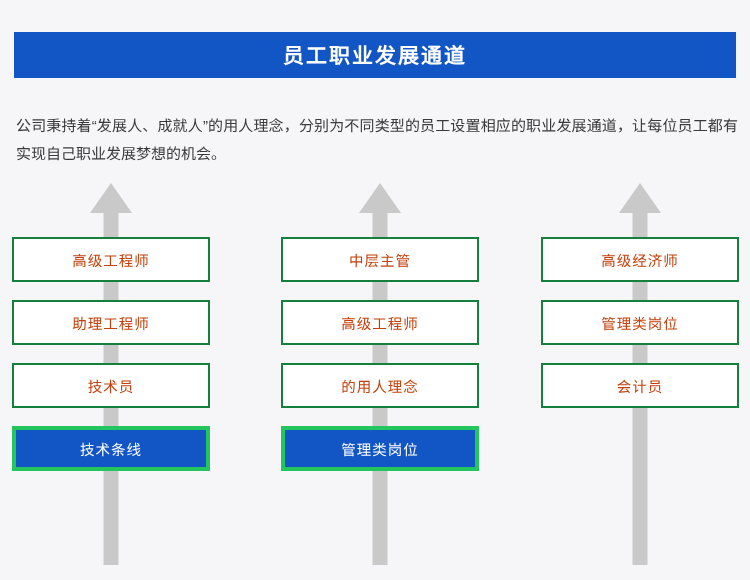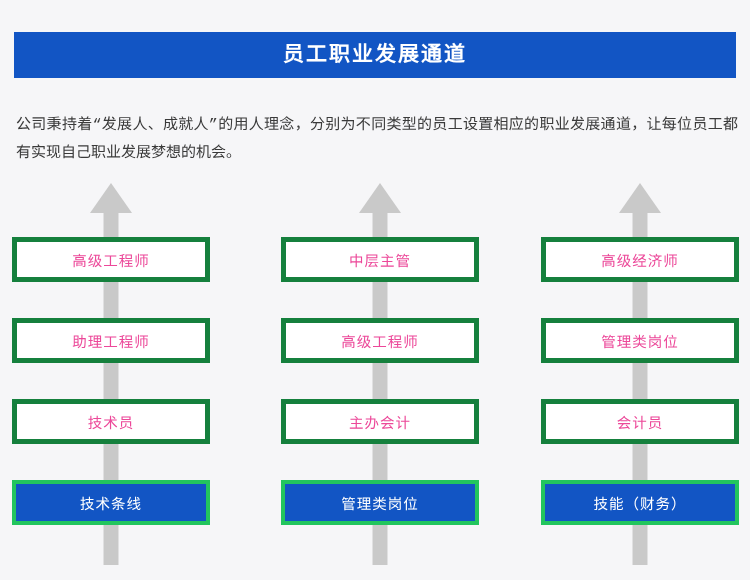--- a/index.html
+++ b/index.html
@@ -13,21 +13,20 @@
     background: #f6f6f8;
     font-family: "Liberation Sans", "DejaVu Sans", sans-serif;
     color: #333333;
     overflow: hidden;
   }
   .page {
     position: relative;
     width: 750px;
     height: 580px;
     box-sizing: border-box;
-    font-family: Liberation Mono, monospace;
   }
 
   
   .banner {
     position: absolute;
     left: 14px;
     top: 32px;
     width: 722px;
     height: 46px;
     background: #1255c4;
@@ -111,28 +110,28 @@
     left: 0;
     top: 62px;
     width: 198px;
     z-index: 2;
   }
   .node {
     position: relative;
     box-sizing: border-box;
     width: 198px;
     height: 45px;
-    margin-bottom: 36px;
+    margin-bottom: 18px;
     background: #ffffff;
-    border: 5px solid #15803d;
+    border: 2px solid #15803d;
     display: flex;
     align-items: center;
     justify-content: center;
     font-size: 14.5px;
-    color: #ec4899;
+    color: #c2410c;
     letter-spacing: 1px;
   }
   .node.base {
     background: #1255c4;
     border: 4px solid #22c55e;
     color: #ffffff;
     margin-bottom: 0;
   }
 </style>
 </head>
@@ -162,32 +161,31 @@
     </div>
 
     <div class="column col-1">
       <div class="arrow">
         <div class="arrow-head"></div>
         <div class="arrow-shaft"></div>
       </div>
       <div class="stack">
         <div class="node">中层主管</div>
         <div class="node">高级工程师</div>
-        <div class="node">主办会计</div>
+        <div class="node">的用人理念</div>
         <div class="node base">管理类岗位</div>
       </div>
     </div>
 
     <div class="column col-2">
       <div class="arrow">
         <div class="arrow-head"></div>
         <div class="arrow-shaft"></div>
       </div>
       <div class="stack">
         <div class="node">高级经济师</div>
         <div class="node">管理类岗位</div>
         <div class="node">会计员</div>
-        <div class="node base">技能（财务）</div>
       </div>
     </div>
 
   </div>
 </div>
 
 </body></html>

